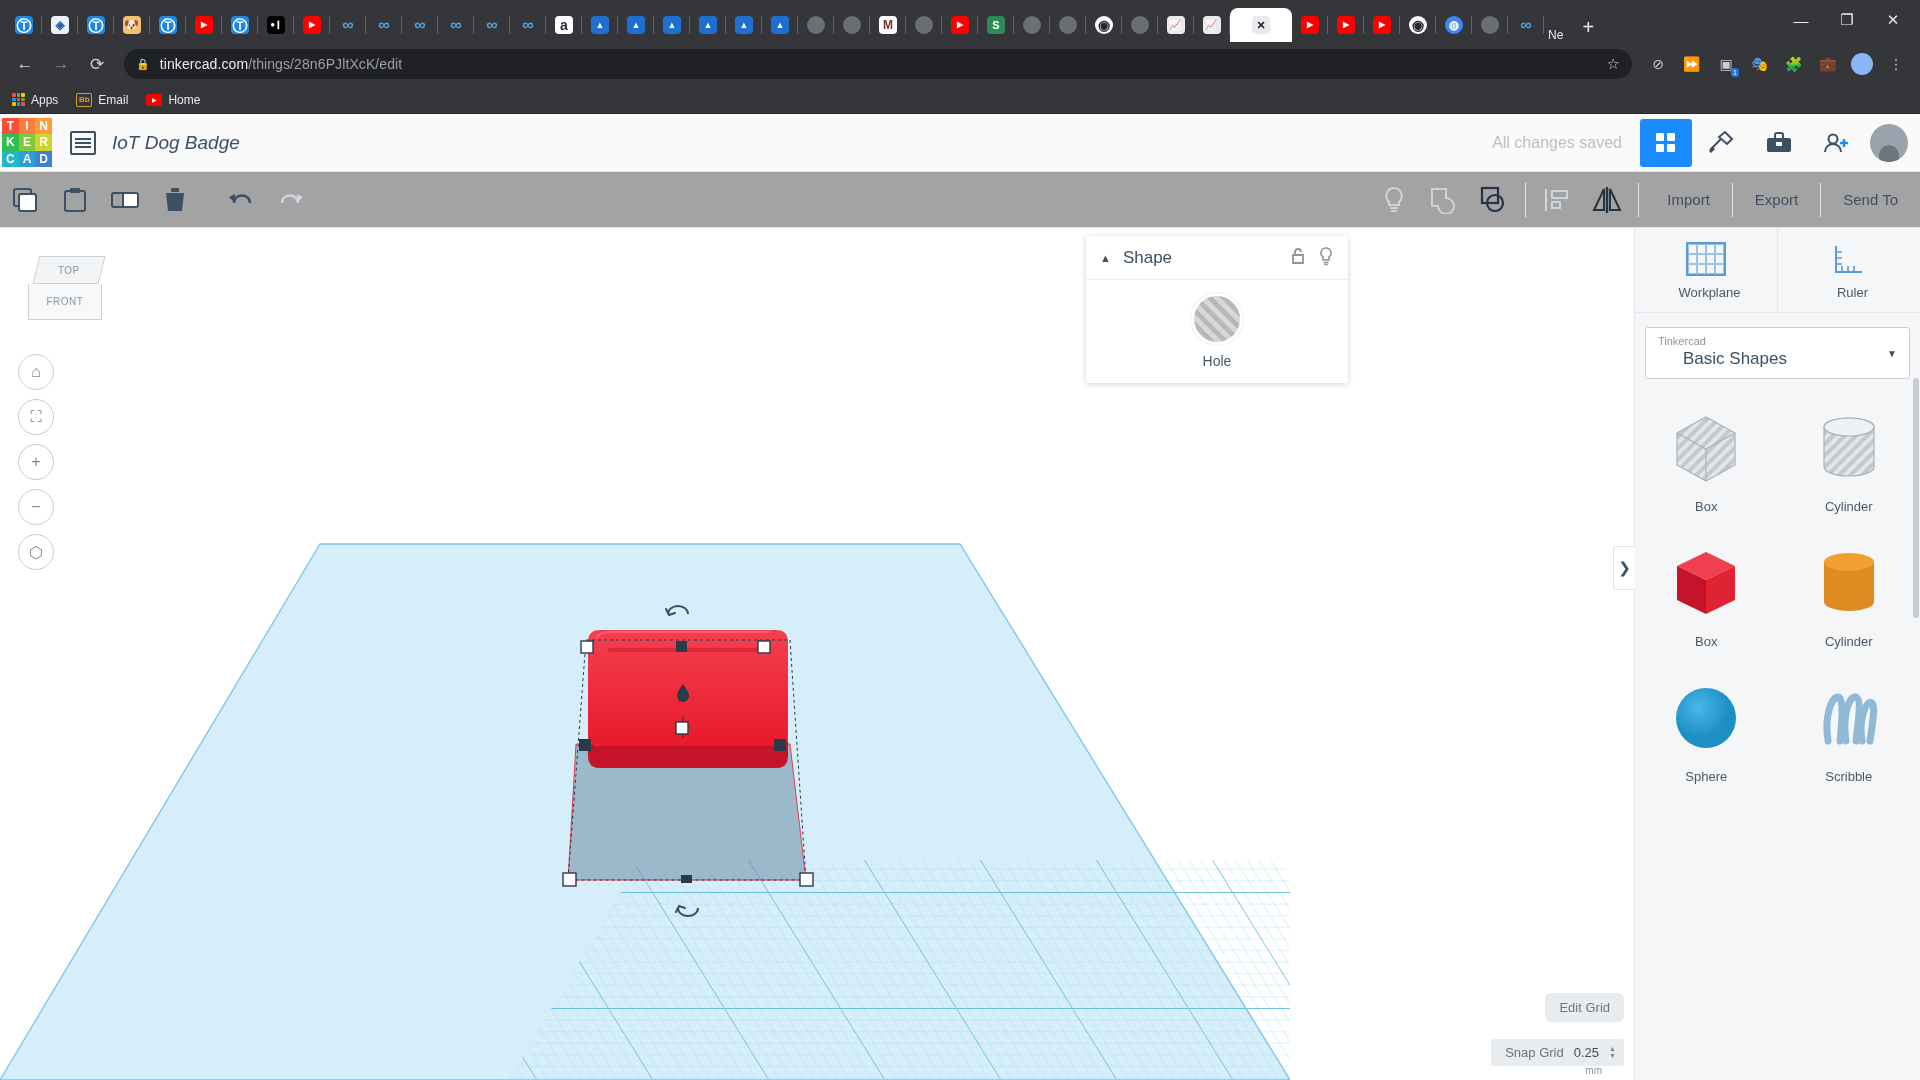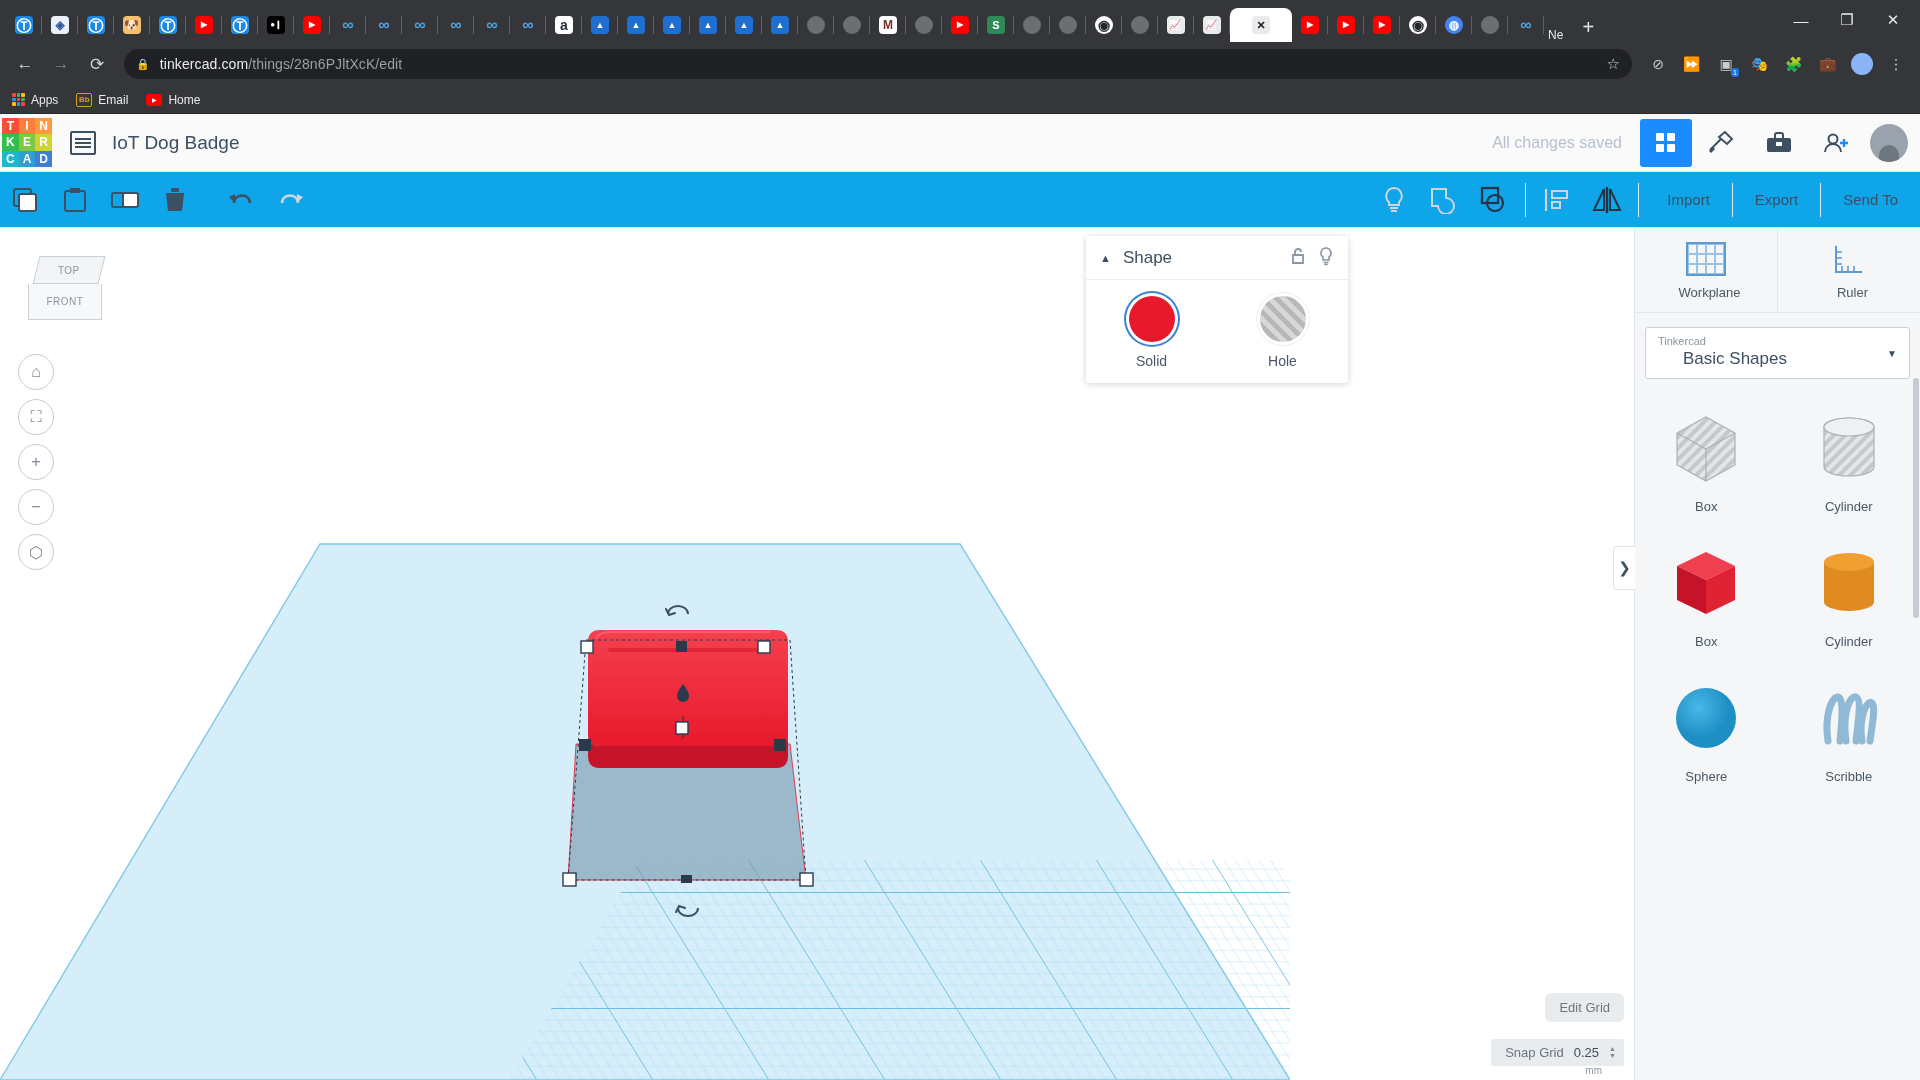--- a/index.html
+++ b/index.html
@@ -88,32 +88,32 @@
                display:flex; align-items:center; padding-left:0; }
   .tc-logo { width:50px; height:50px; display:grid; grid-template-columns:repeat(3,1fr);
              grid-template-rows:repeat(3,1fr); margin-left:2px; }
   .tc-logo span { display:flex; align-items:center; justify-content:center; color:#fff;
                   font-size:12px; font-weight:bold; font-family:"Liberation Sans",sans-serif; }
   .hamburger { width:26px; height:24px; border:2px solid #3d4f63; border-radius:2px;
                margin-left:18px; display:flex; flex-direction:column; justify-content:center;
                gap:2px; padding:0 3px; }
   .hamburger i { height:2px; background:#3d4f63; display:block; }
   .hamburger i:nth-child(odd){ width:100%; }
-  .doc-title { font-size:19px; color:#3d4f63; margin-left:16px; font-weight:normal; }
+  .doc-title { font-size:19px; color:#3d4f63; margin-left:16px; font-weight:normal;font-style:italic; }
   .saved { margin-left:auto; color:#b7c0cd; font-size:16px; margin-right:18px; }
   .hdr-btn { width:58px; height:58px; display:flex; align-items:center; justify-content:center;
              color:#3d4f63; }
   .hdr-btn.active { background:#1a8cff; color:#fff; border-radius:3px; width:52px; height:48px; }
   .hdr-avatar { width:38px; height:38px; border-radius:50%; background:#9aa3ad; margin:0 12px 0 4px;
                 display:flex; align-items:flex-end; justify-content:center; overflow:hidden; }
   .hdr-avatar:before { content:""; width:20px; height:20px; border-radius:50% 50% 40% 40%;
                        background:#6e7780; margin-bottom:-3px; }
 
   
-  .tc-toolbar { height:56px; background:#0ea5e9; border-bottom:1px solid #e3e6ea;
+  .tc-toolbar { height:56px; background:#a3a3a3; border-bottom:1px solid #e3e6ea;
                 display:flex; align-items:center; }
   .tb-btn { width:50px; height:56px; display:flex; align-items:center; justify-content:center;
             color:#3d4f63; }
   .tb-btn.dim { color:#ccd4dd; }
   .tb-sep { width:1px; height:34px; background:#e3e6ea; margin:0 6px; }
   .tb-right { margin-left:auto; display:flex; align-items:center; height:100%; }
   .tb-text-btn { padding:0 22px; height:34px; display:flex; align-items:center; color:#3d4f63;
                  font-size:15px; border-right:1px solid #e3e6ea; }
   .tb-text-btn:last-child { border-right:none; }
 
@@ -632,24 +632,20 @@
         </span>
         <span class="insp-icon">
           <svg width="16" height="19" viewBox="0 0 16 19">
               <path d="M8 1 a5 5 0 0 1 3 9 v3 H5 v-3 A5 5 0 0 1 8 1Z" fill="none" stroke="#8b95a1" stroke-width="1.6"></path>
               <path d="M5.5 15.5 h5 M6.2 17.5 h3.6" stroke="#8b95a1" stroke-width="1.6"></path>
             </svg>
         </span>
       </div>
       <div class="insp-body">
         <div class="swatch-cell">
-          <span class="sw-solid"></span>
-          <span class="sw-label">Solid</span>
-        </div>
-        <div class="swatch-cell">
           <span class="sw-hole"></span>
           <span class="sw-label">Hole</span>
         </div>
       </div>
     </div>
   </div>
 
   <div class="rightpanel">
     <div class="handle-right">❯</div>
 

